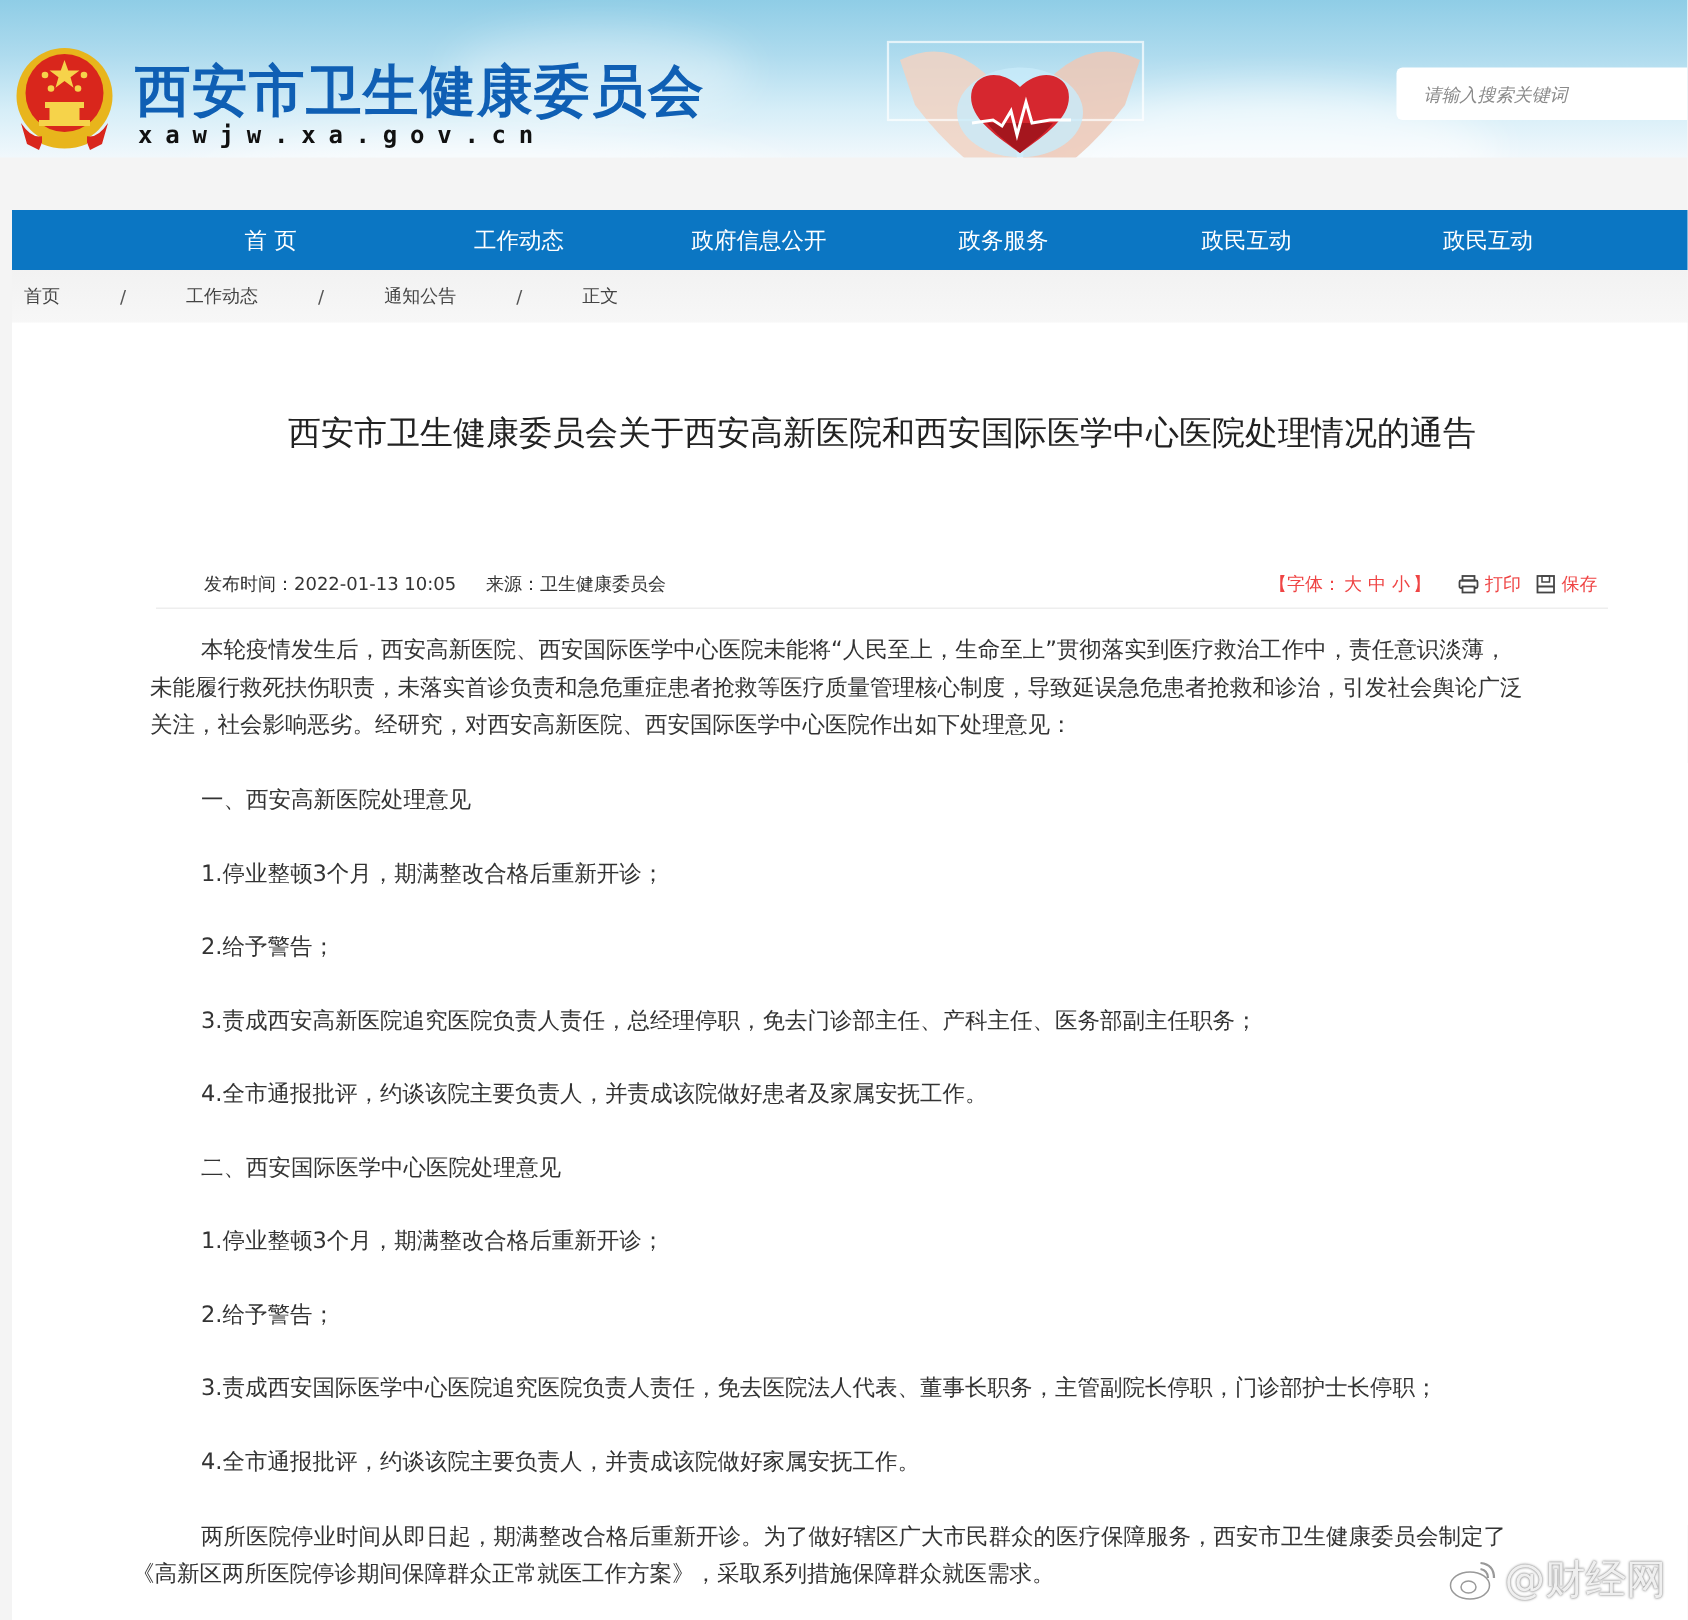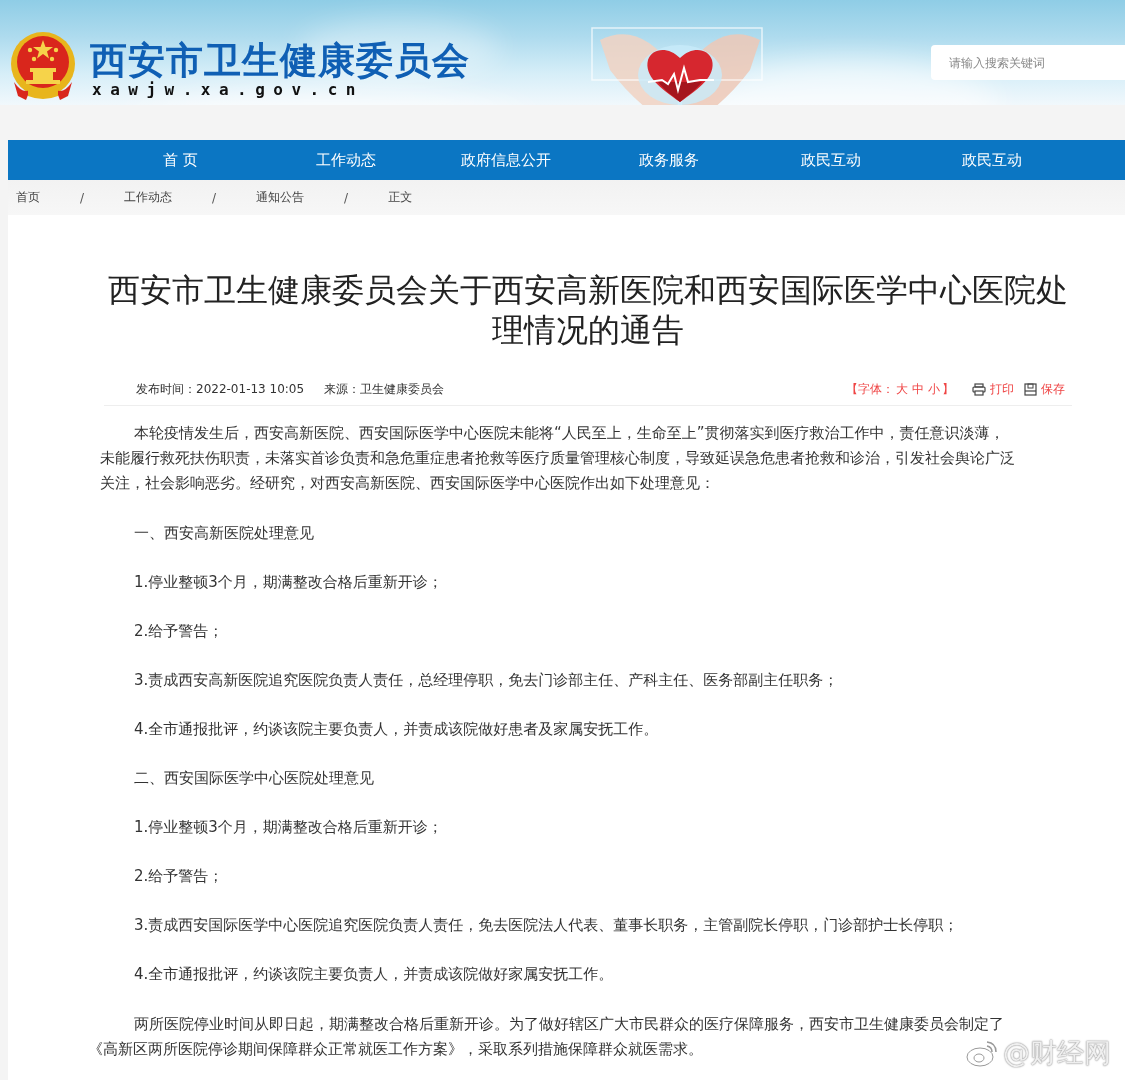--- a/index.html
+++ b/index.html
@@ -7,35 +7,35 @@
 
   
   .header { position: relative; width: 1125px; height: 105px;
     background: linear-gradient(180deg, #8fcde6 0%, #aedbee 35%, #d6eef8 70%, #f1f8fc 100%); overflow: hidden; }
   .cloud { position: absolute; border-radius: 50%; background: rgba(255,255,255,0.55); filter: blur(14px); }
   .emblem { position: absolute; left: 8px; top: 30px; width: 70px; height: 72px; }
   .site-title { position: absolute; left: 90px; top: 36px; font-size: 37px; font-weight: bold; color: #0f5fb4; letter-spacing: 1px; white-space: nowrap; }
   .site-domain { position: absolute; left: 92px; top: 80px; font-size: 16px; font-weight: bold; color: #111; letter-spacing: 8.5px; font-family: "DejaVu Sans Mono", monospace; }
   .heart-art { position: absolute; left: 580px; top: 0; width: 200px; height: 140px; }
   .search-box { position: absolute; left: 931px; top: 45px; width: 200px; height: 35px; background: #fff; border-radius: 4px; padding-left: 18px; display: flex; align-items: center; }
-  .search-box input { border: none; outline: none; font-size: 12px; color: #a21caf; background: transparent; width: 170px; font-family: "DejaVu Sans", sans-serif; }
+  .search-box input { border: none; outline: none; font-size: 12px; color: #a21caf; background: transparent; width: 170px; font-family: "DejaVu Sans", sans-serif; font-style: italic; }
   .search-box input::placeholder { color: #8a8a8a; }
 
   
   .nav { position: absolute; left: 8px; top: 140px; width: 1117px; height: 40px; background: #0b76c3; display: flex; align-items: center; }
   .nav-item { position: absolute; top: 0; height: 40px; line-height: 40px; color: #fff; font-size: 15px; white-space: nowrap; cursor: pointer; }
 
   
   .breadcrumb { position: absolute; left: 8px; top: 180px; width: 1117px; height: 35px; background: linear-gradient(180deg,#f2f2f2,#f7f7f7); padding-left: 8px; display: flex; align-items: center; font-size: 12px; color: #444; gap: 36px; }
   .breadcrumb .sep { margin: 0 4px; color: #555; }
   .breadcrumb a { color: #444; text-decoration: none; }
 
   
   .content { position: absolute; left: 8px; top: 215px; width: 1117px; height: 865px; background: #fff; }
-  .article-title { position: absolute; left: 90px; top: 55px; width: 980px; text-align: center; font-size: 32px; line-height: 40px; color: #222; }
+  .article-title { position: absolute; left: 90px; top: 55px; width: 980px; text-align: center; font-size: 22px; line-height: 40px; color: #222; }
   .meta-left { position: absolute; left: 128px; top: 166px; font-size: 12px; color: #333; white-space: nowrap; }
   .meta-left span + span { margin-left: 16px; }
   .meta-right { position: absolute; left: 838px; top: 166px; font-size: 12px; color: #ef4444; white-space: nowrap; display: flex; align-items: flex-end; }
   .meta-right .size-btn { cursor: pointer; margin: 0 2px; }
   .meta-right .tool { display: inline-flex; align-items: center; margin-left: 14px; cursor: pointer; }
   .meta-right .tool svg { margin-right: 4px; }
   .meta-divider { position: absolute; left: 96px; top: 190px; width: 968px; height: 1px; background: #eee; }
 
   .body { position: absolute; left: 92px; top: 208px; width: 980px; font-size: 15px; color: #333; }
   .line { position: absolute; left: 0; white-space: nowrap; font-size: 15px; line-height: 20px; }

